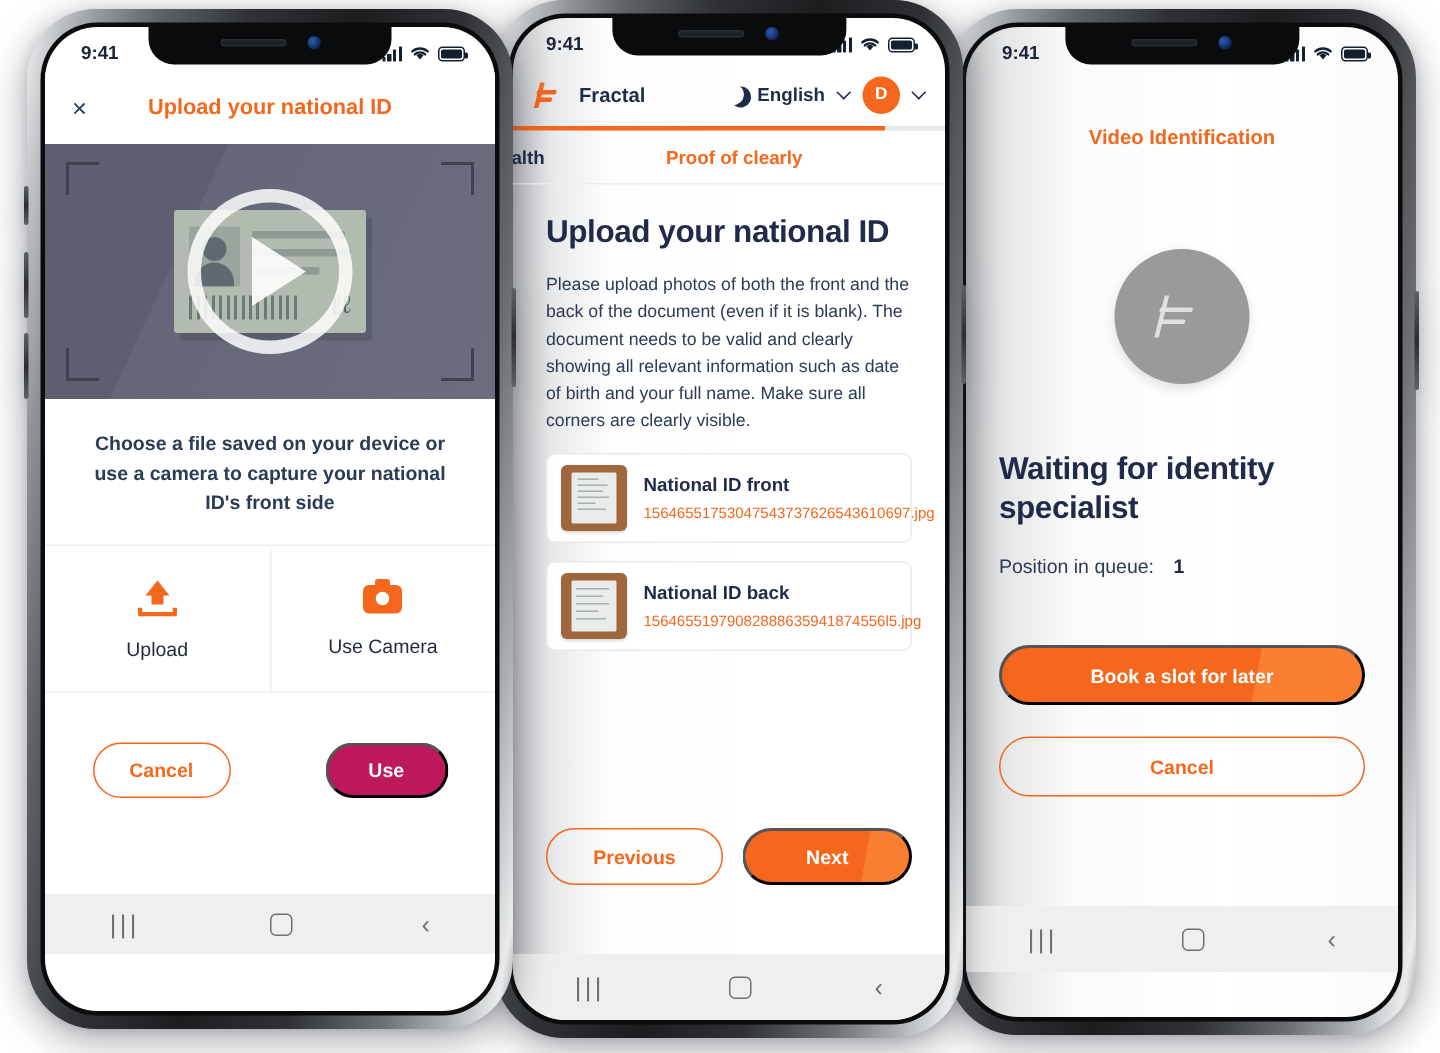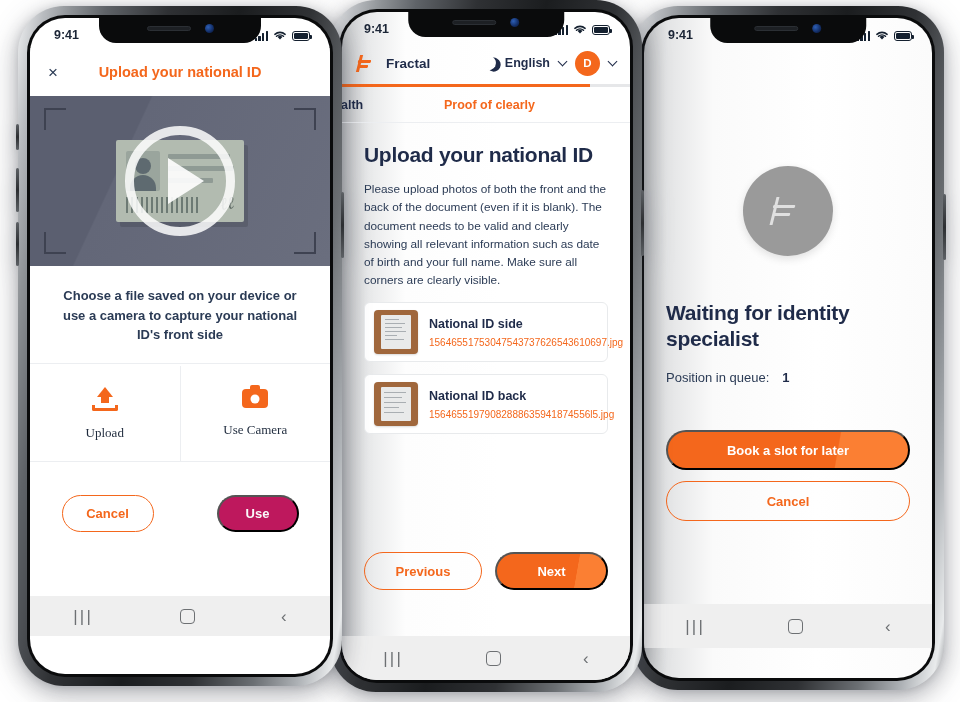--- a/index.html
+++ b/index.html
@@ -135,21 +135,21 @@
   .playbtn::after{content:"";border-left:36px solid rgba(255,255,255,.9);
     border-top:23px solid transparent;border-bottom:23px solid transparent;
     margin-left:11px;}
   .p1-hint {
     position:absolute; top:252px; left:0; right:0; padding: 16px 22px 18px;
     text-align:center; color:#2b3b55; font-size:13px; line-height:1.5; font-weight:600;
     border-bottom: 1px solid #eceef1; background:#fff;
   }
   .p1-actions {
     position:absolute; top:348px; left:0; right:0; height:96px; display:flex;
-    border-bottom:1px solid #eceef1; background:#fff;font-family:Liberation Serif, serif;
+    border-bottom:1px solid #eceef1; background:#fff;
   }
   .p1-act { flex:1; display:flex;flex-direction:column;align-items:center;
             justify-content:center; gap:14px; }
   .p1-act + .p1-act { border-left:1px solid #eceef1; }
   .p1-act-label{font-size:13px;color:#1f2b3d;}
   .ic-upload{width:26px;height:24px;position:relative;}
   .ic-upload::before{content:"";position:absolute;left:50%;top:0;transform:translateX(-50%);
     border-bottom:10px solid #F4671C;border-left:8px solid transparent;border-right:8px solid transparent;}
   .ic-upload::after{content:"";position:absolute;left:9px;top:9px;width:8px;height:7px;background:#F4671C;}
   .ic-upload i{position:absolute;left:0;bottom:0;width:26px;height:6px;
@@ -237,21 +237,21 @@
   .logo-f-lg span:nth-child(2){top:13px;width:22px;}
   .logo-f-lg span:nth-child(3){top:21px;width:17px;}
   .logo-f-lg i{position:absolute;left:4px;top:5px;width:3.4px;height:28px;background:#e0e0e0;
     transform:skewX(-14deg);}
   .p3-h1{position:absolute;top:282px;left:22px;right:26px;font-size:21px;font-weight:bold;
     color:#1f2b49;line-height:1.24;letter-spacing:-.3px;}
   .p3-queue{position:absolute;top:352px;left:22px;font-size:13px;color:#2b3b55;
     display:flex;gap:13px;align-items:baseline;justify-content:space-between;}
   .p3-queue b{font-size:13px;color:#1f2b49;}
   .p3-btns{position:absolute;top:412px;left:22px;right:22px;display:flex;
-    flex-direction:column;gap:11px;}
+    flex-direction:column;gap:21px;}
   .btn-book{height:40px;background:linear-gradient(100deg,#F4671C 0%,#F4671C 70%,#fb7f33 70.5%,#fb7f33 100%);
     color:#fff;border-radius:21px;}
   .btn-cancel3{height:40px;border:1.3px solid #F4671C;color:#F4671C;background:transparent;border-radius:21px;}
   #phone3 .navbar{bottom:30px;height:44px;}
 </style>
 </head>
 <body>
 
 <div class="stage">
 
@@ -407,21 +407,21 @@
               <span class="doc h">
                 <i class="r" style="top:4px;width:14px"></i>
                   <i class="r" style="top:8px;width:20px"></i>
                 <i class="r" style="top:12px;width:17px"></i>
                   <i class="r" style="top:16px;width:21px"></i>
                 <i class="r" style="top:20px;width:12px"></i>
                   <i class="r" style="top:24px;width:19px"></i>
               </span>
             </span>
             <span class="fc-text">
-              <span class="fc-title">National ID side</span>
+              <span class="fc-title">National ID front</span>
               <span class="fc-file">15646551753047543737626543610697.jpg</span>
             </span>
           </div>
 
           <div class="filecard">
             <span class="thumb">
               <span class="doc">
                 <i class="r" style="top:5px;width:22px"></i>
                   <i class="r" style="top:10px;width:18px"></i>
                 <i class="r" style="top:15px;width:22px"></i>
@@ -475,20 +475,21 @@
               </span>
             <svg width="14" height="11" viewBox="0 0 14 11">
               <path d="M7 9.6 4.6 6.9a3.6 3.6 0 0 1 4.8 0z" fill="#14202f"></path>
               <path d="M1.9 4.3a7.6 7.6 0 0 1 10.2 0" stroke="#14202f" stroke-width="1.6" fill="none" stroke-linecap="round"></path>
               <path d="M3.5 6.3a5.2 5.2 0 0 1 7 0" stroke="#14202f" stroke-width="1.5" fill="none" stroke-linecap="round"></path>
             </svg>
             <span class="batt"></span>
           </span>
         </div>
 
+        <div class="p3-title">Video Identification</div>
 
         <div class="p3-avatar">
           <span class="logo-f-lg">
             <i></i>
               <span></span>
               <span></span>
               <span></span>
           </span>
         </div>
 

